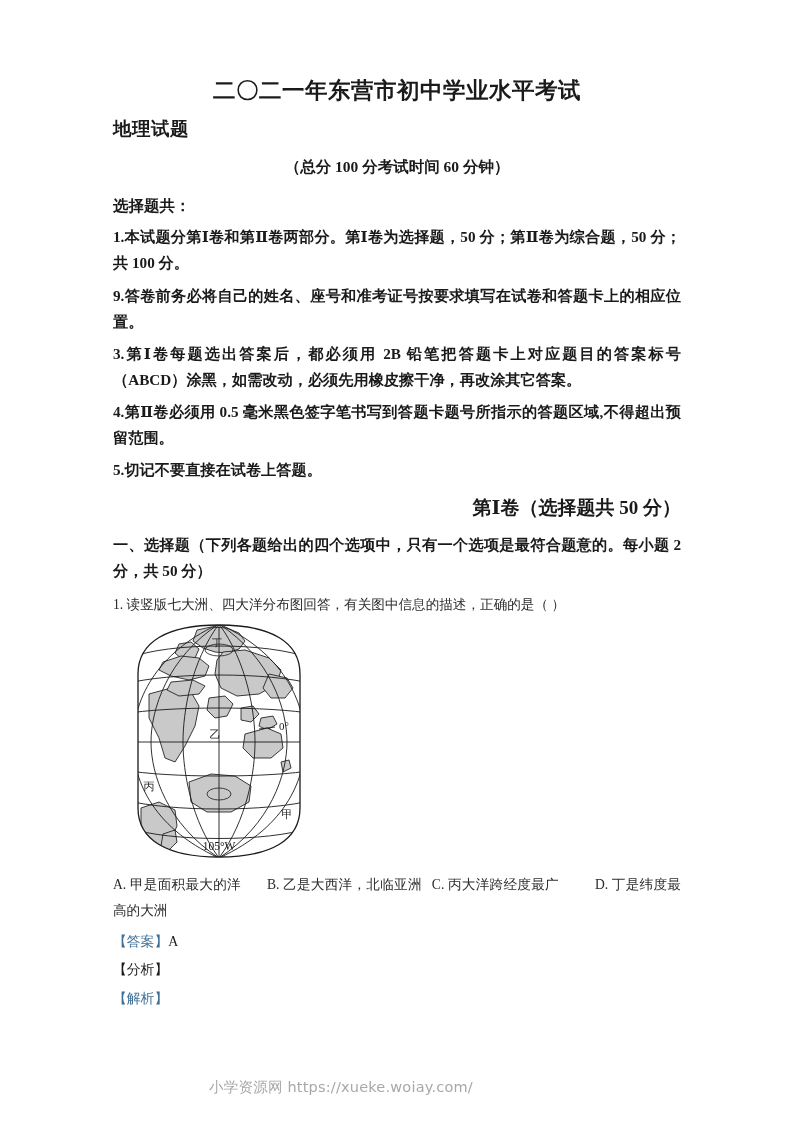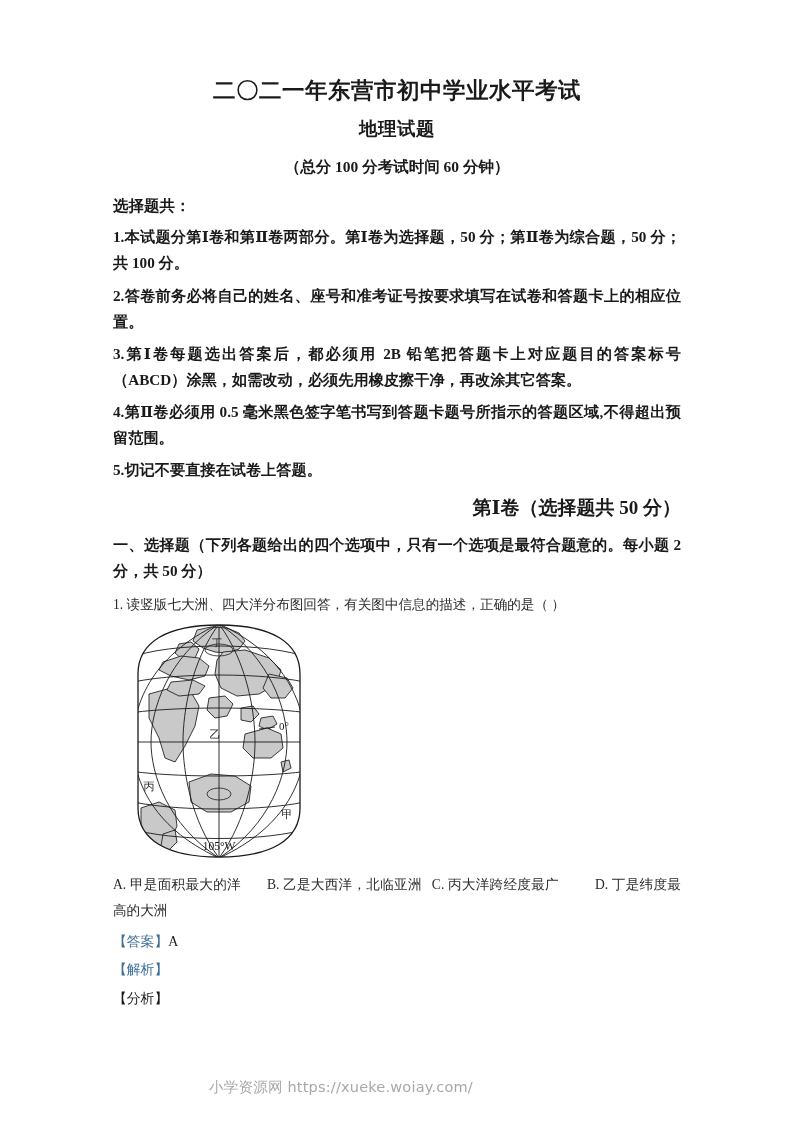--- a/index.html
+++ b/index.html
@@ -32,21 +32,20 @@
   .doc-title {
     text-align: center;
     font-size: 22.5px;
     font-weight: bold;
     letter-spacing: 0.5px;
     line-height: 1.35;
     margin: 0 0 11px 0;
     font-family: "Liberation Serif", "DejaVu Serif", serif;
   }
   .doc-subtitle {
-    text-align: center;
     font-size: 18.5px;
     font-weight: bold;
     letter-spacing: 0.5px;
     line-height: 1.35;
     margin: 0 0 14px 0;
   }
   .doc-meta {
     text-align: center;
     font-size: 15.5px;
     font-weight: bold;
@@ -137,21 +136,21 @@
 
 <div class="page">
   <div class="content">
 
     <h1 class="doc-title">二〇二一年东营市初中学业水平考试</h1>
     <h2 class="doc-subtitle">地理试题</h2>
     <div class="doc-meta">（总分 100 分考试时间 60 分钟）</div>
 
     <div class="notice-head">选择题共：</div>
     <p class="notice-item">1.本试题分第Ⅰ卷和第Ⅱ卷两部分。第Ⅰ卷为选择题，50 分；第Ⅱ卷为综合题，50 分；共 100 分。</p>
-    <p class="notice-item">2.答卷前务必将自己的姓名、座号和准考证号按要求填写在试卷和答题卡上的相应位置。</p>
+    <p class="notice-item">9.答卷前务必将自己的姓名、座号和准考证号按要求填写在试卷和答题卡上的相应位置。</p>
     <p class="notice-item">3.第Ⅰ卷每题选出答案后，都必须用 2B 铅笔把答题卡上对应题目的答案标号（ABCD）涂黑，如需改动，必须先用橡皮擦干净，再改涂其它答案。</p>
     <p class="notice-item">4.第Ⅱ卷必须用 0.5 毫米黑色签字笔书写到答题卡题号所指示的答题区域,不得超出预留范围。</p>
     <p class="notice-item">5.切记不要直接在试卷上答题。</p>
 
     <div class="section-head">第Ⅰ卷（选择题共 50 分）</div>
     <p class="part-head">一、选择题（下列各题给出的四个选项中，只有一个选项是最符合题意的。每小题 2 分，共 50 分）</p>
 
     <p class="question-stem">1. 读竖版七大洲、四大洋分布图回答，有关图中信息的描述，正确的是（    ）</p>
 
     <div class="figure-wrap">
@@ -251,24 +250,24 @@
     </div>
 
     <p class="options">
       <span>A. 甲是面积最大的洋</span><span class="opt-gap"></span><span>B. 乙是大西洋，北临亚洲</span><span class="opt-gap-sm"></span><span>C. 丙大洋跨经度最广</span><span class="opt-gap-lg"></span><span>D. 丁是纬度最高的大洲</span>
     </p>
 
     <div class="ans-line">
       <span class="tag-blue">【答案】</span><span class="ans-val">A</span>
     </div>
     <div class="ans-line">
+      <span class="tag-black">【分析】</span>
+    </div>
+    <div class="ans-line">
       <span class="tag-blue">【解析】</span>
-    </div>
-    <div class="ans-line">
-      <span class="tag-black">【分析】</span>
     </div>
 
   </div>
 
   <div class="footer">
     <span class="wm-cn">小学资源网</span>
     <span>https://xueke.woiay.com/</span>
   </div>
 </div>
 

